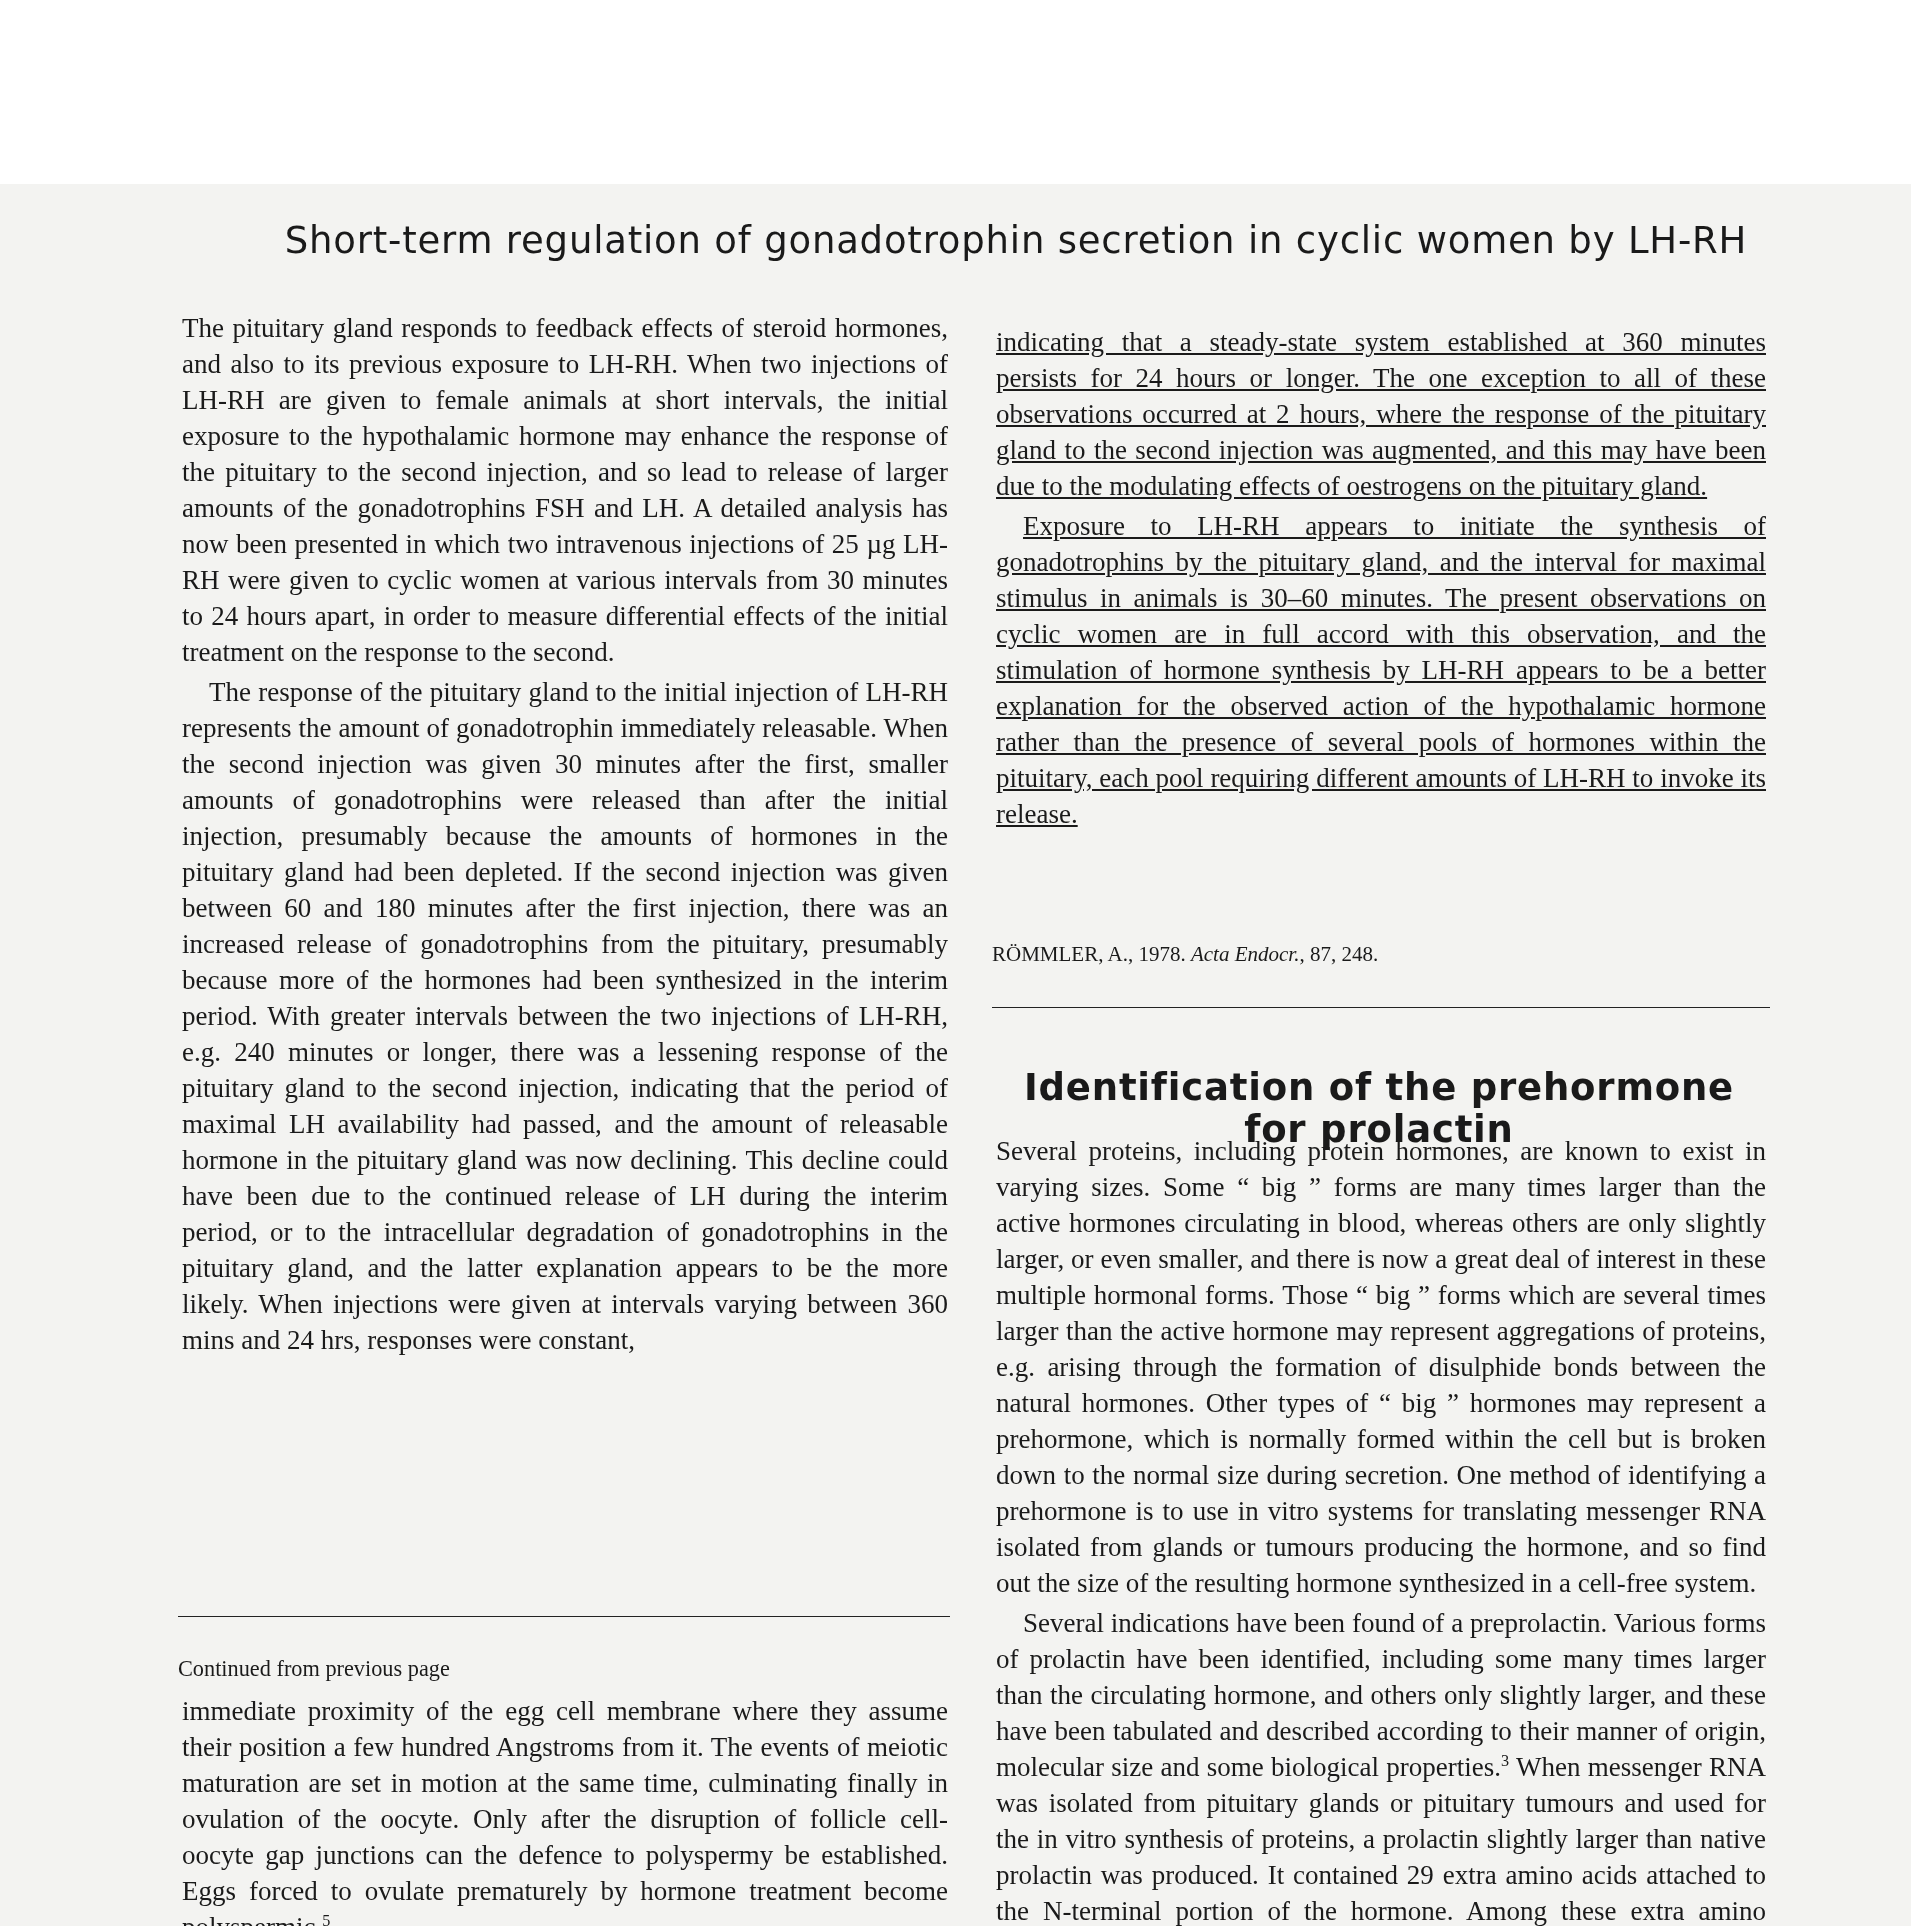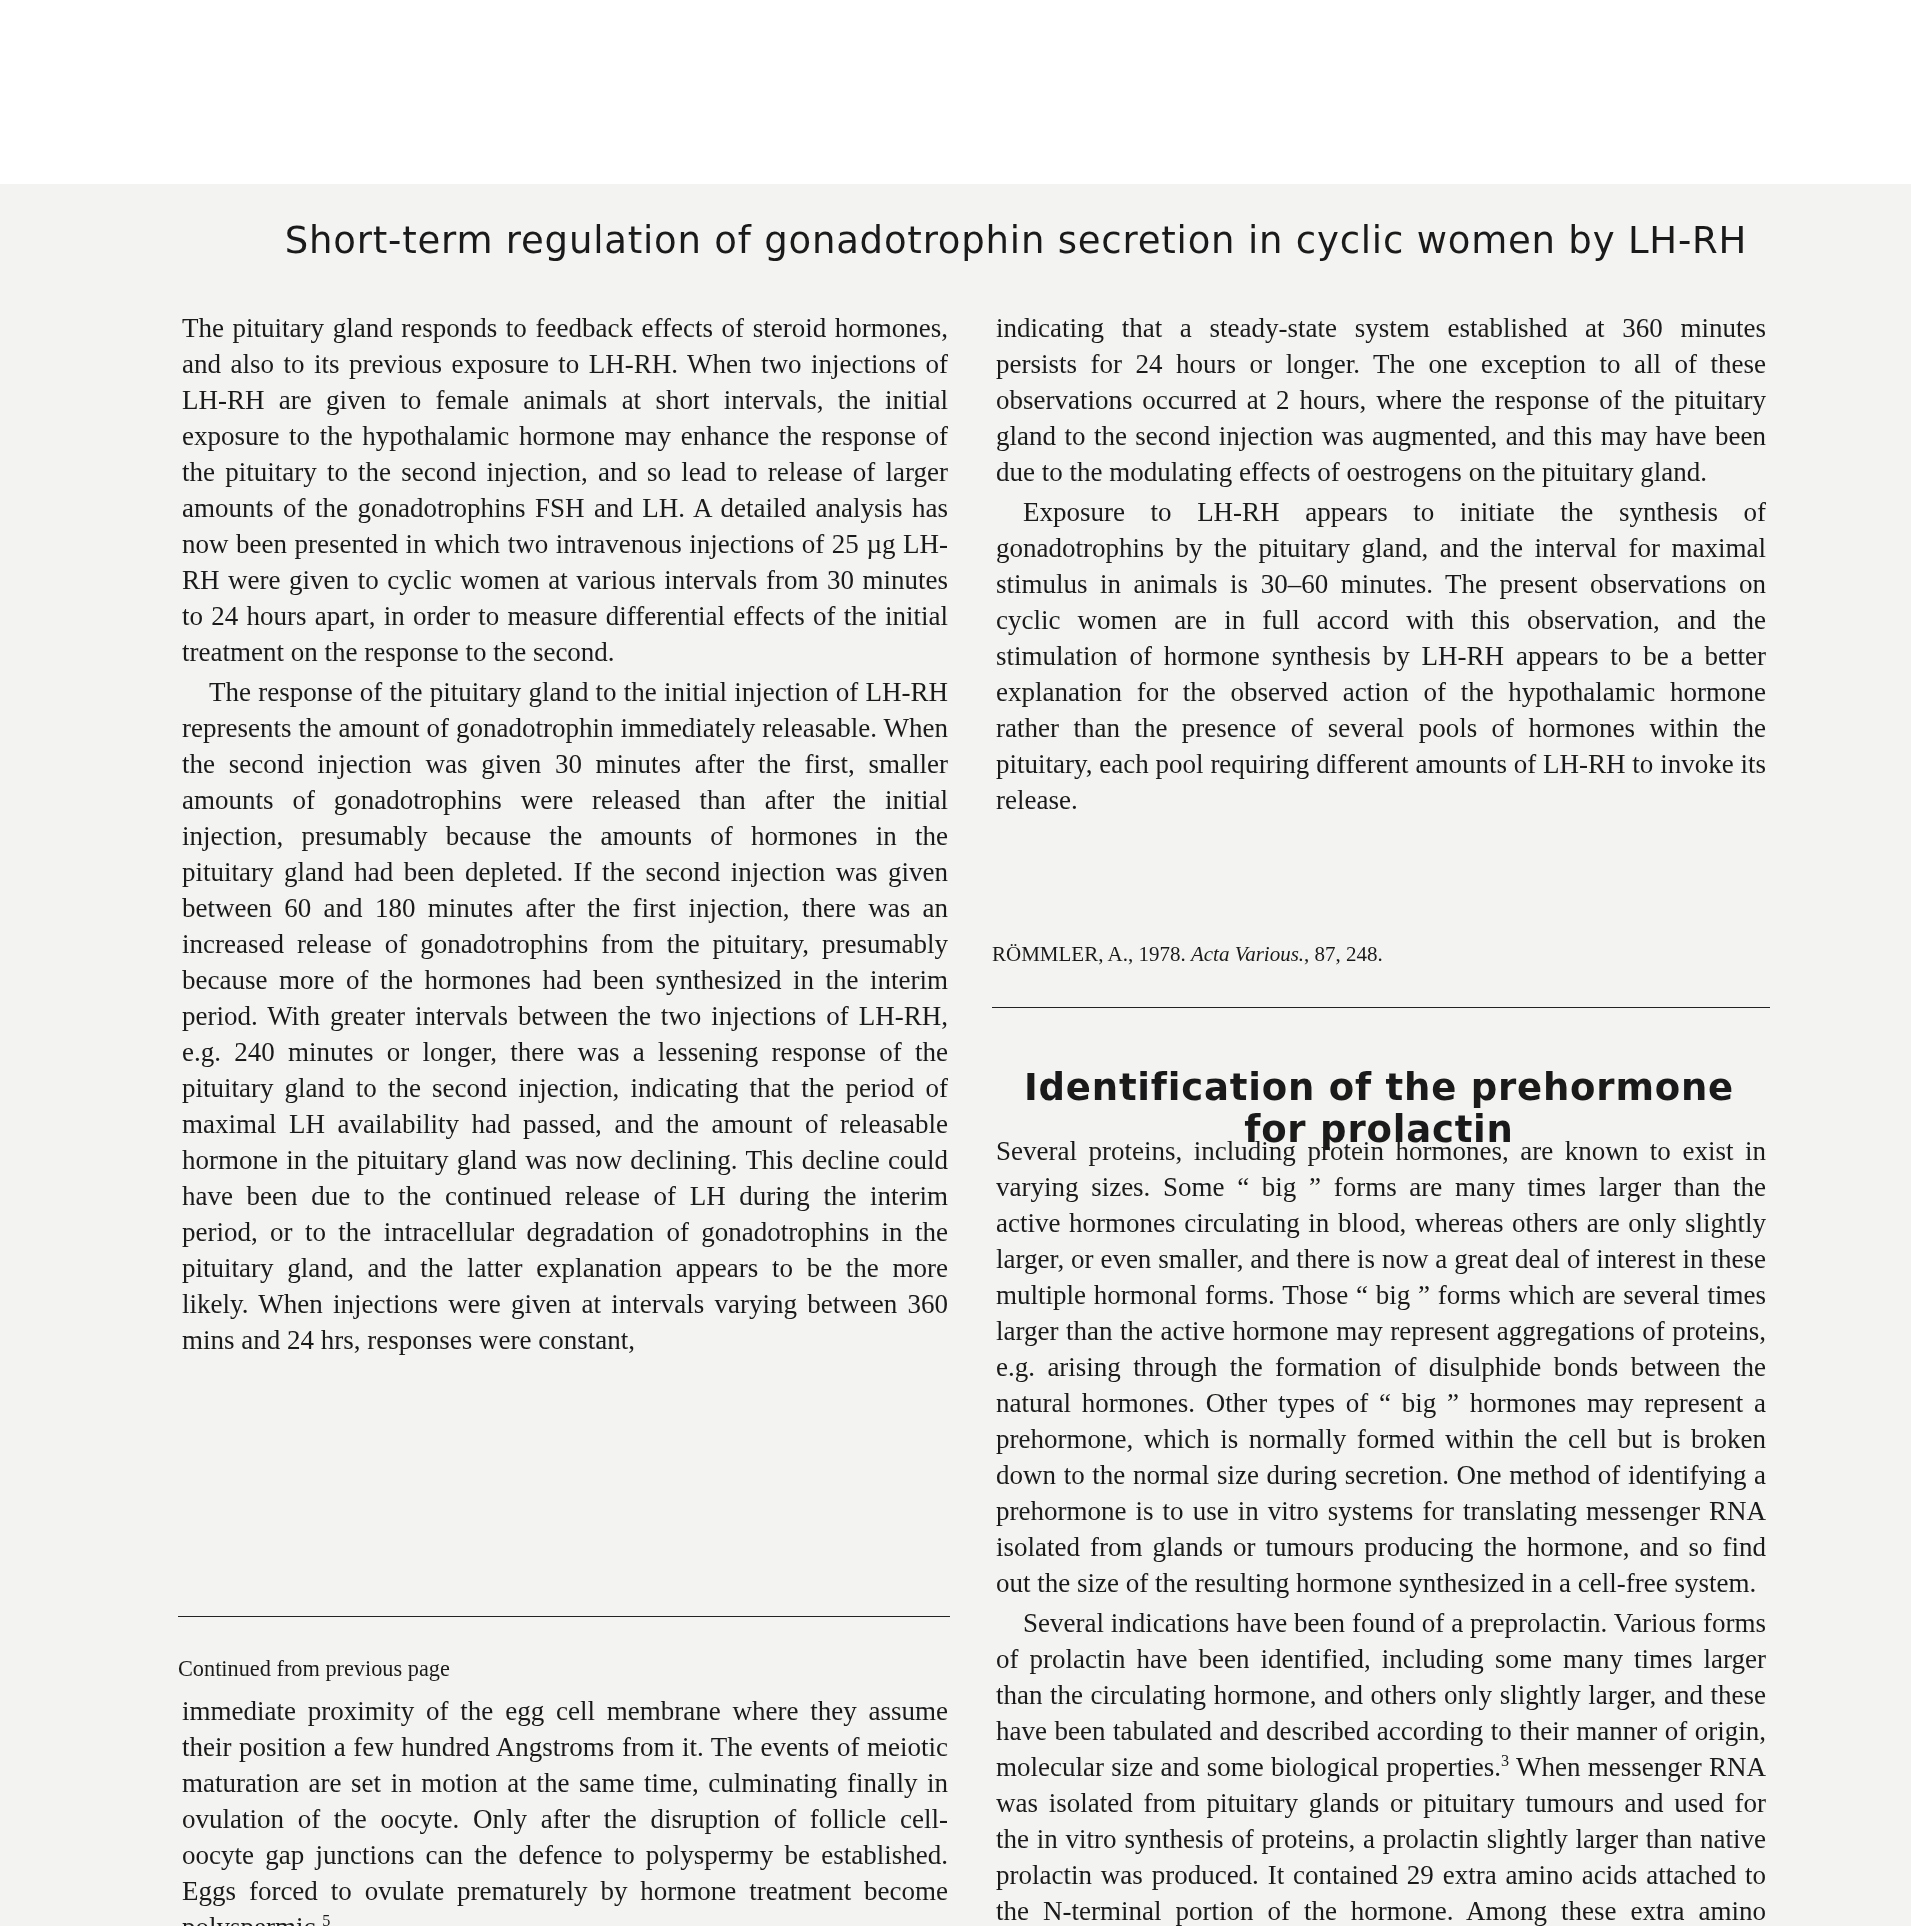--- a/index.html
+++ b/index.html
@@ -34,26 +34,26 @@
 
 <div class="rule" style="left:178px; top:1616px; width:772px;"></div>
 
 <div class="cont serif">Continued from previous page</div>
 
 <div class="col colL serif" style="top:1689px;">
   <p><span>immediate proximity of the egg cell membrane where they assume their position a few hundred Angstroms from it. The events of meiotic maturation are set in motion at the same time, culminating finally in ovulation of the oocyte. Only after the disruption of follicle cell-oocyte gap junctions can the defence to polyspermy be established. Eggs forced to ovulate prematurely by hormone treatment become polyspermic.</span><sup>5</sup></p>
 
 </div>
 
-<div class="col colR serif" style="top:306px;">
+<div class="col colR serif" style="top:320px;text-decoration:underline;">
   <p>indicating that a steady-state system established at 360 minutes persists for 24 hours or longer. The one exception to all of these observations occurred at 2 hours, where the response of the pituitary gland to the second injection was augmented, and this may have been due to the modulating effects of oestrogens on the pituitary gland.</p>
   <p class="indent">Exposure to LH-RH appears to initiate the synthesis of gonadotrophins by the pituitary gland, and the interval for maximal stimulus in animals is 30–60 minutes. The present observations on cyclic women are in full accord with this observation, and the stimulation of hormone synthesis by LH-RH appears to be a better explanation for the observed action of the hypothalamic hormone rather than the presence of several pools of hormones within the pituitary, each pool requiring different amounts of LH-RH to invoke its release.</p>
 </div>
 
-<div class="ref-single serif"><span class="sc">RÖMMLER, A., 1978.</span> <i>Acta Various.</i><span>, 87, 248.</span></div>
+<div class="ref-single serif"><span class="sc">RÖMMLER, A., 1978.</span> <i>Acta Endocr.</i><span>, 87, 248.</span></div>
 
 <div class="rule" style="left:992px; top:1007px; width:778px;"></div>
 
 <h2 class="h2 sans">Identification of the prehormone for prolactin</h2>
 
 <div class="col colR serif" style="top:1129px;">
   <p>Several proteins, including protein hormones, are known to exist in varying sizes. Some “ big ” forms are many times larger than the active hormones circulating in blood, whereas others are only slightly larger, or even smaller, and there is now a great deal of interest in these multiple hormonal forms. Those “ big ” forms which are several times larger than the active hormone may represent aggregations of proteins, e.g. arising through the formation of disulphide bonds between the natural hormones. Other types of “ big ” hormones may represent a prehormone, which is normally formed within the cell but is broken down to the normal size during secretion. One method of identifying a prehormone is to use in vitro systems for translating messenger RNA isolated from glands or tumours producing the hormone, and so find out the size of the resulting hormone synthesized in a cell-free system.</p>
   <p class="indent"><span>Several indications have been found of a preprolactin. Various forms of prolactin have been identified, including some many times larger than the circulating hormone, and others only slightly larger, and these have been tabulated and described according to their manner of origin, molecular size and some biological properties.</span><sup>3</sup> <span>When messenger RNA was isolated from pituitary glands or pituitary tumours and used for the in vitro synthesis of proteins, a prolactin slightly larger than native prolactin was produced. It contained 29 extra amino acids attached to the N-terminal portion of the hormone. Among these extra amino acids, there were six leucine residues and three methionine residues, one of the latter being the terminal amino acid, and this high ratio of leucine residues appears to resemble the situation found in other preproteins.</span> </p>
 </div>
 

